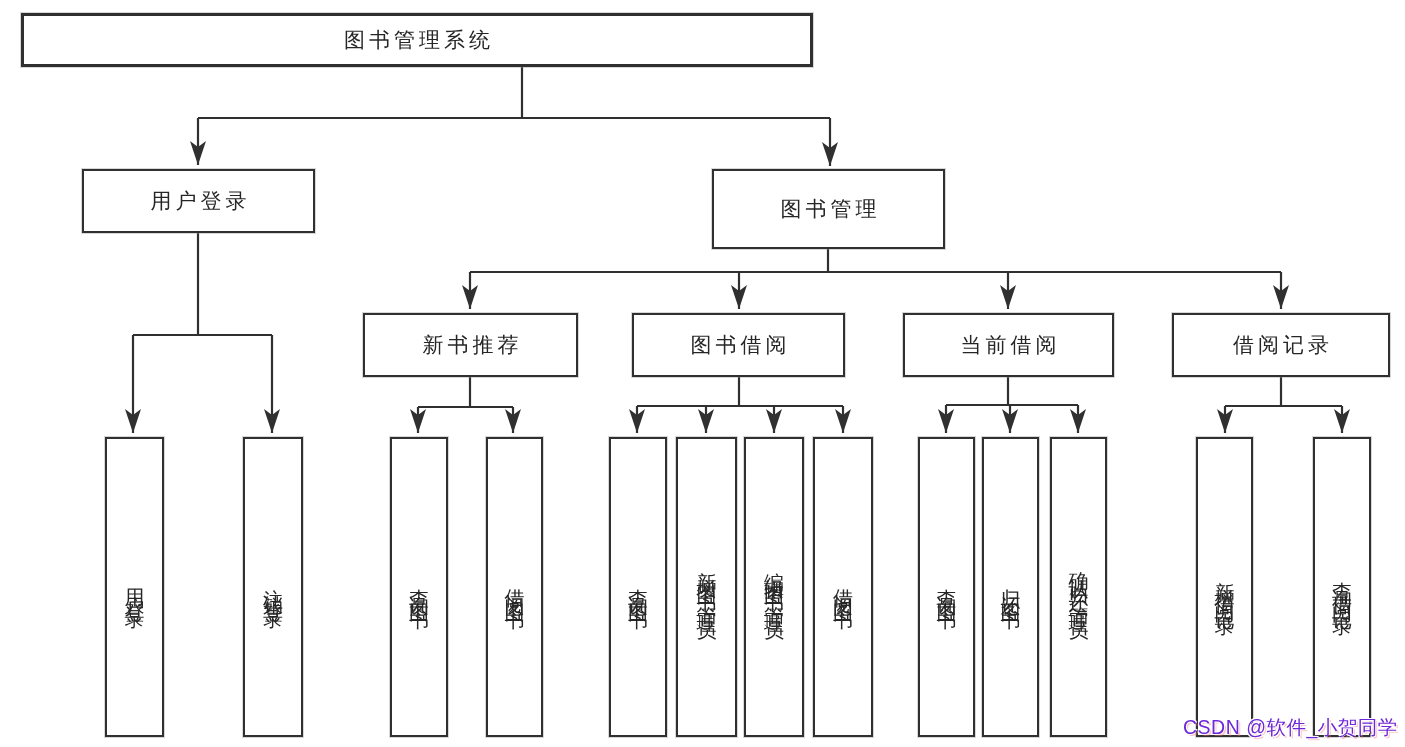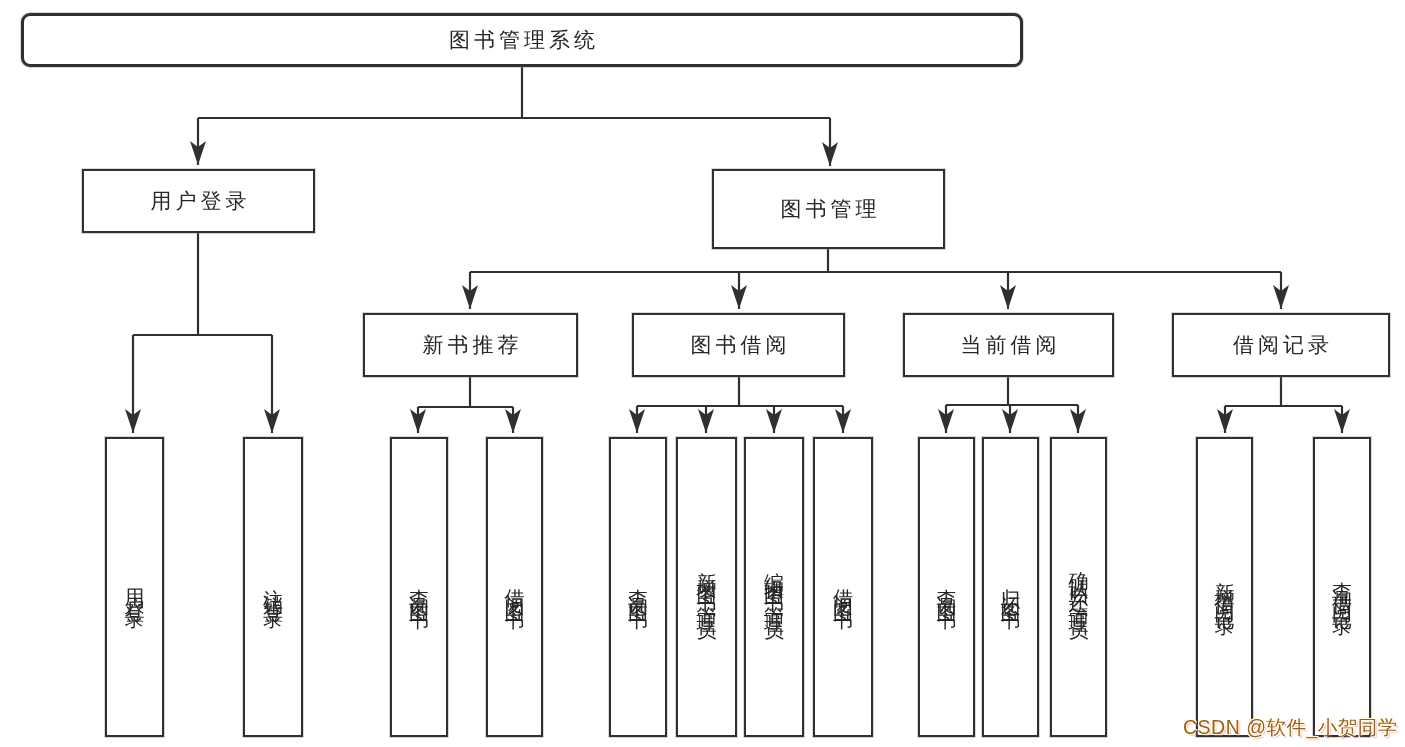--- a/index.html
+++ b/index.html
@@ -19,21 +19,21 @@
   .leaf{
     position:absolute;box-sizing:border-box;z-index:2;top:437px;height:300px;
     border:2px solid #303030;background:#ffffff;
     display:flex;align-items:center;justify-content:center;
     writing-mode:vertical-rl;text-orientation:mixed;
     font-size:20px;letter-spacing:7px;line-height:1.25;color:#262626;
     box-shadow:0 0 0 1px rgba(150,150,150,0.38);
   }
   .watermark{
     position:absolute;left:1183px;top:714px;z-index:5;
-    font-size:19.5px;color:#a16207;letter-spacing:0.5px;white-space:nowrap;
+    font-size:19.5px;color:#6d28d9;letter-spacing:0.5px;white-space:nowrap;
     text-shadow:-1px -1px 0 #ffffff,1px -1px 0 #ffffff,-1px 1px 0 #ffffff,
                 2px 2px 0 rgba(250,120,120,0.4);
   }
 </style>
 </head>
 <body>
 
 <div id="stage">
 
   <svg class="connectors" width="1405" height="747" viewBox="0 0 1405 747">
@@ -67,21 +67,21 @@
       <line x1="774" y1="406" x2="774" y2="433" marker-end="url(#ah)"></line>
       <line x1="843" y1="406" x2="843" y2="433" marker-end="url(#ah)"></line>
       <line x1="946" y1="405" x2="946" y2="433" marker-end="url(#ah)"></line>
       <line x1="1010" y1="405" x2="1010" y2="433" marker-end="url(#ah)"></line>
       <line x1="1078" y1="405" x2="1078" y2="433" marker-end="url(#ah)"></line>
       <line x1="1225" y1="406" x2="1225" y2="433" marker-end="url(#ah)"></line>
       <line x1="1342" y1="406" x2="1342" y2="433" marker-end="url(#ah)"></line>
     </g>
   </svg>
 
-  <div class="hbox root" style="left:21px;top:13px;width:1002px;height:54px;border-radius:9px;">图书管理系统</div>
+  <div class="hbox root" style="left:21px;top:13px;width:792px;height:54px;">图书管理系统</div>
 
   <div class="hbox" style="left:82px;top:169px;width:233px;height:64px;">用户登录</div>
   <div class="hbox" style="left:712px;top:169px;width:233px;height:80px;">图书管理</div>
 
   <div class="hbox" style="left:632px;top:313px;width:213px;height:64px;">图书借阅</div>
   <div class="hbox" style="left:363px;top:313px;width:215px;height:64px;">新书推荐</div>
   <div class="hbox" style="left:903px;top:313px;width:211px;height:64px;">当前借阅</div>
   <div class="hbox" style="left:1172px;top:313px;width:218px;height:64px;">借阅记录</div>
 
   <div class="leaf" style="left:105px;width:59px;">用户登录</div>

